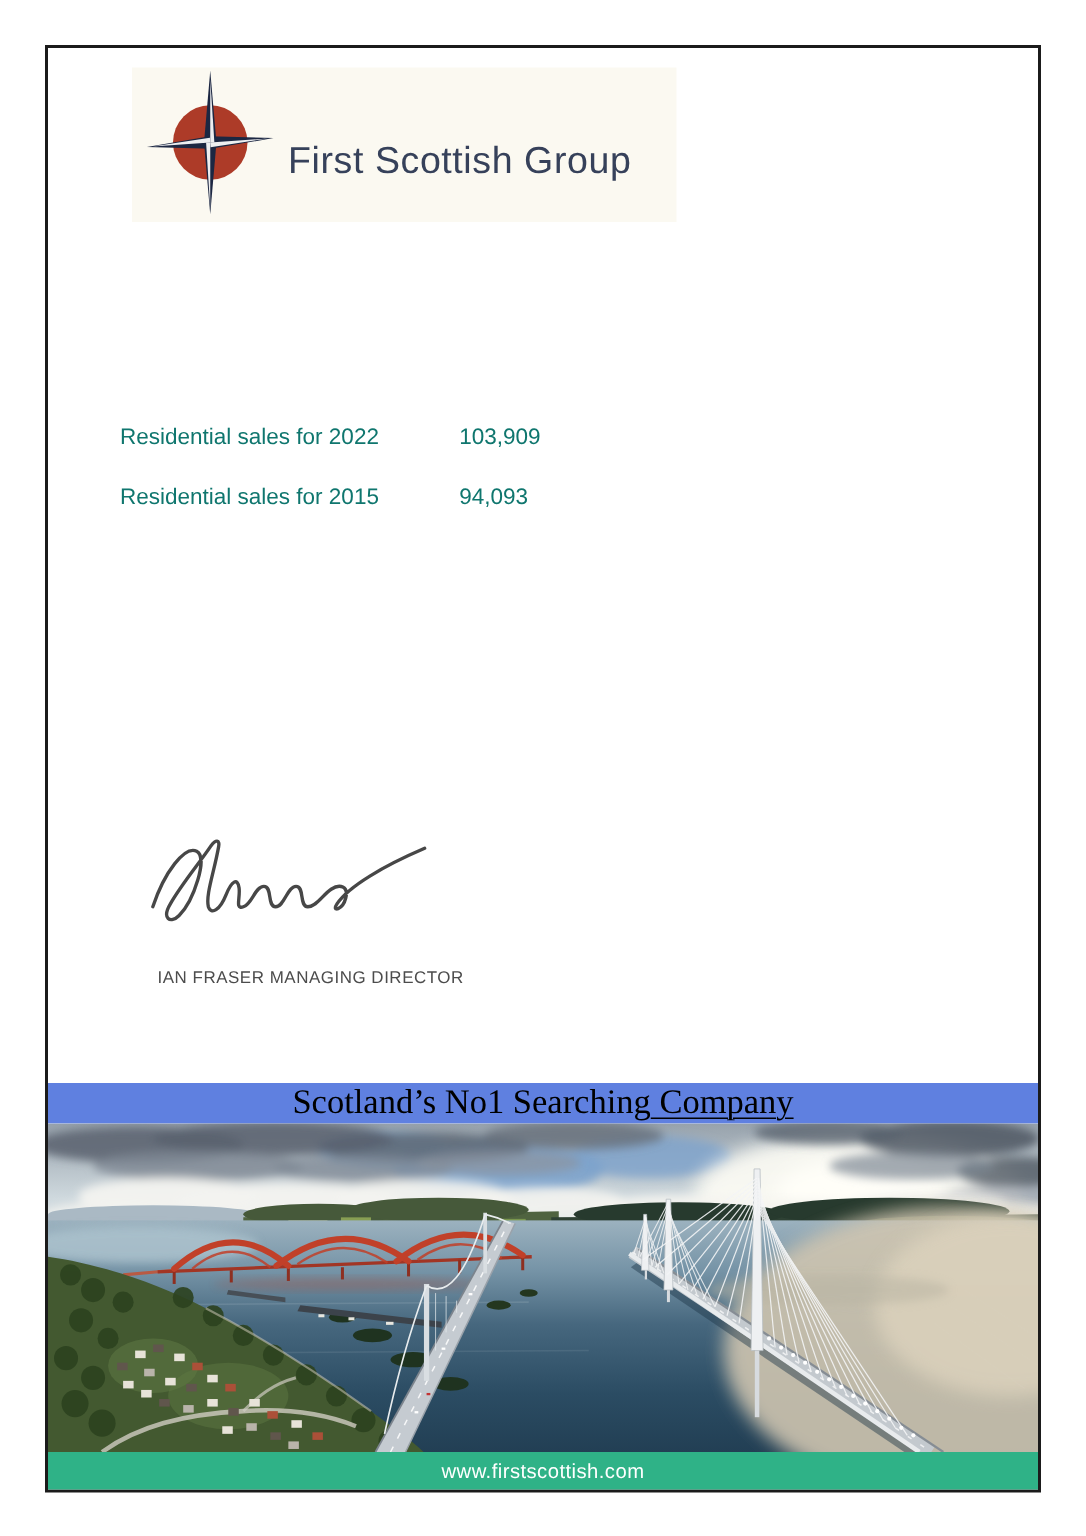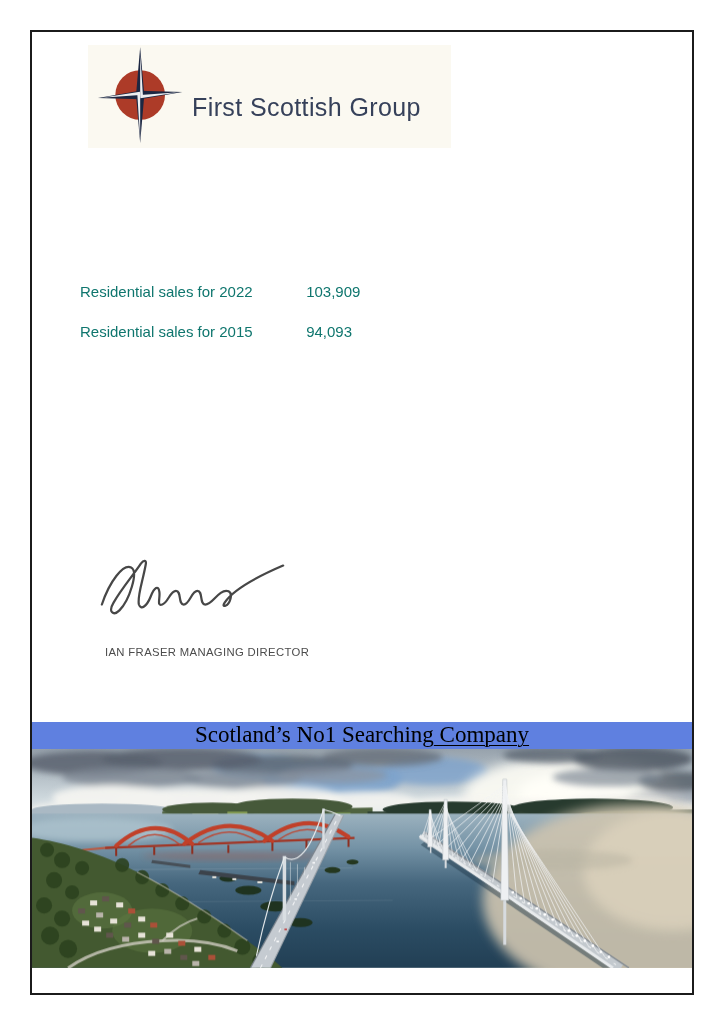--- a/index.html
+++ b/index.html
@@ -381,14 +381,17 @@
         </g>
         <g stroke="#d8d0bd" stroke-width=".7" opacity=".4">
           <line x1="600" y1="120" x2="659" y2="160"></line>
           <line x1="610" y1="110" x2="659" y2="142"></line>
           <line x1="590" y1="132" x2="650" y2="175"></line>
         </g>
       </g>
     </svg>
   </div>
 
+  <div class="footerbar">
+    <span>www.firstscottish.com</span>
+  </div>
 
 </div>
 
 </body></html>

